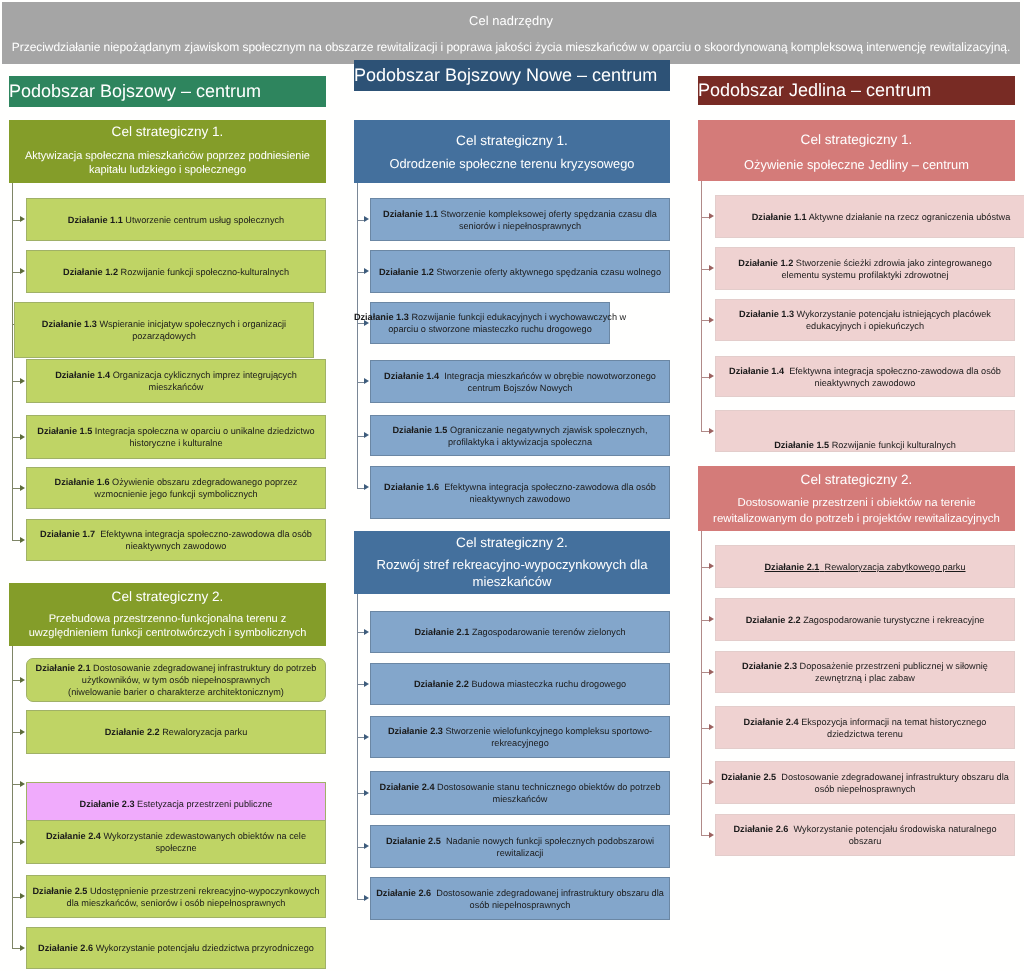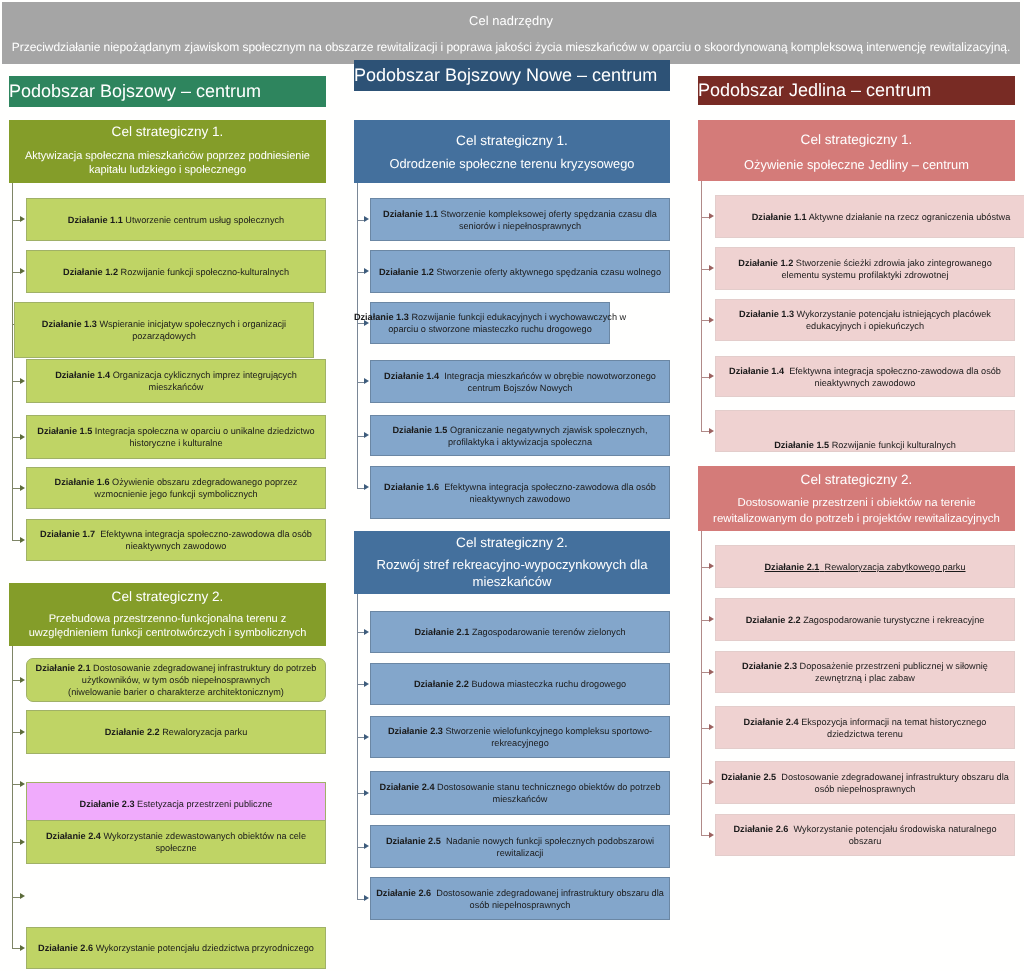--- a/index.html
+++ b/index.html
@@ -111,20 +111,24 @@
       <div class="ln"><b>Działanie 2.3</b><span> </span><span>Estetyzacja przestrzeni publiczne</span></div>
     </div>
 <div class="conn" style="left:11.5px;top:842.0px;width:8.5px;height:1px;background:#7E8566;"></div>
 <div class="arrow" style="left:20px;top:838.8px;border-top:3.2px solid transparent;border-bottom:3.2px solid transparent;border-left:5.5px solid #5C6B3A;"></div>
 <div class="act" style="left:26px;top:820px;width:300px;height:44px;background:#BFD465;border-color:#A0B167;">
       <div class="ln"><b>Działanie 2.4</b><span> </span><span>Wykorzystanie zdewastowanych obiektów na cele</span></div>
       <div class="ln"><span>społeczne</span></div>
     </div>
 <div class="conn" style="left:11.5px;top:896.5px;width:8.5px;height:1px;background:#7E8566;"></div>
 <div class="arrow" style="left:20px;top:893.3px;border-top:3.2px solid transparent;border-bottom:3.2px solid transparent;border-left:5.5px solid #5C6B3A;"></div>
+<div class="act" style="left:26px;top:875px;width:300px;height:43px;background:#BFD465;border-color:#A0B167;">
+      <div class="ln"><b>Działanie 2.5</b><span> </span><span>Udostępnienie przestrzeni rekreacyjno-wypoczynkowych</span></div>
+      <div class="ln"><span>dla mieszkańców, seniorów i osób niepełnosprawnych</span></div>
+    </div>
 <div class="conn" style="left:11.5px;top:948.0px;width:8.5px;height:1px;background:#7E8566;"></div>
 <div class="arrow" style="left:20px;top:944.8px;border-top:3.2px solid transparent;border-bottom:3.2px solid transparent;border-left:5.5px solid #5C6B3A;"></div>
 <div class="act" style="left:26px;top:927px;width:300px;height:42px;background:#BFD465;border-color:#A0B167;">
       <div class="ln"><b>Działanie 2.6</b><span> </span><span>Wykorzystanie potencjału dziedzictwa przyrodniczego</span></div>
     </div>
 <div class="hdr" style="left:354px;top:60px;width:316px;height:31px;background:#2D5276;">
       <span>Podobszar Bojszowy Nowe – centrum</span>
     </div>
 <div class="goal" style="left:354px;top:120px;width:316px;height:63px;background:#44709D;">
   <div class="gtxt" style="transform:translateY(0.9px)">

